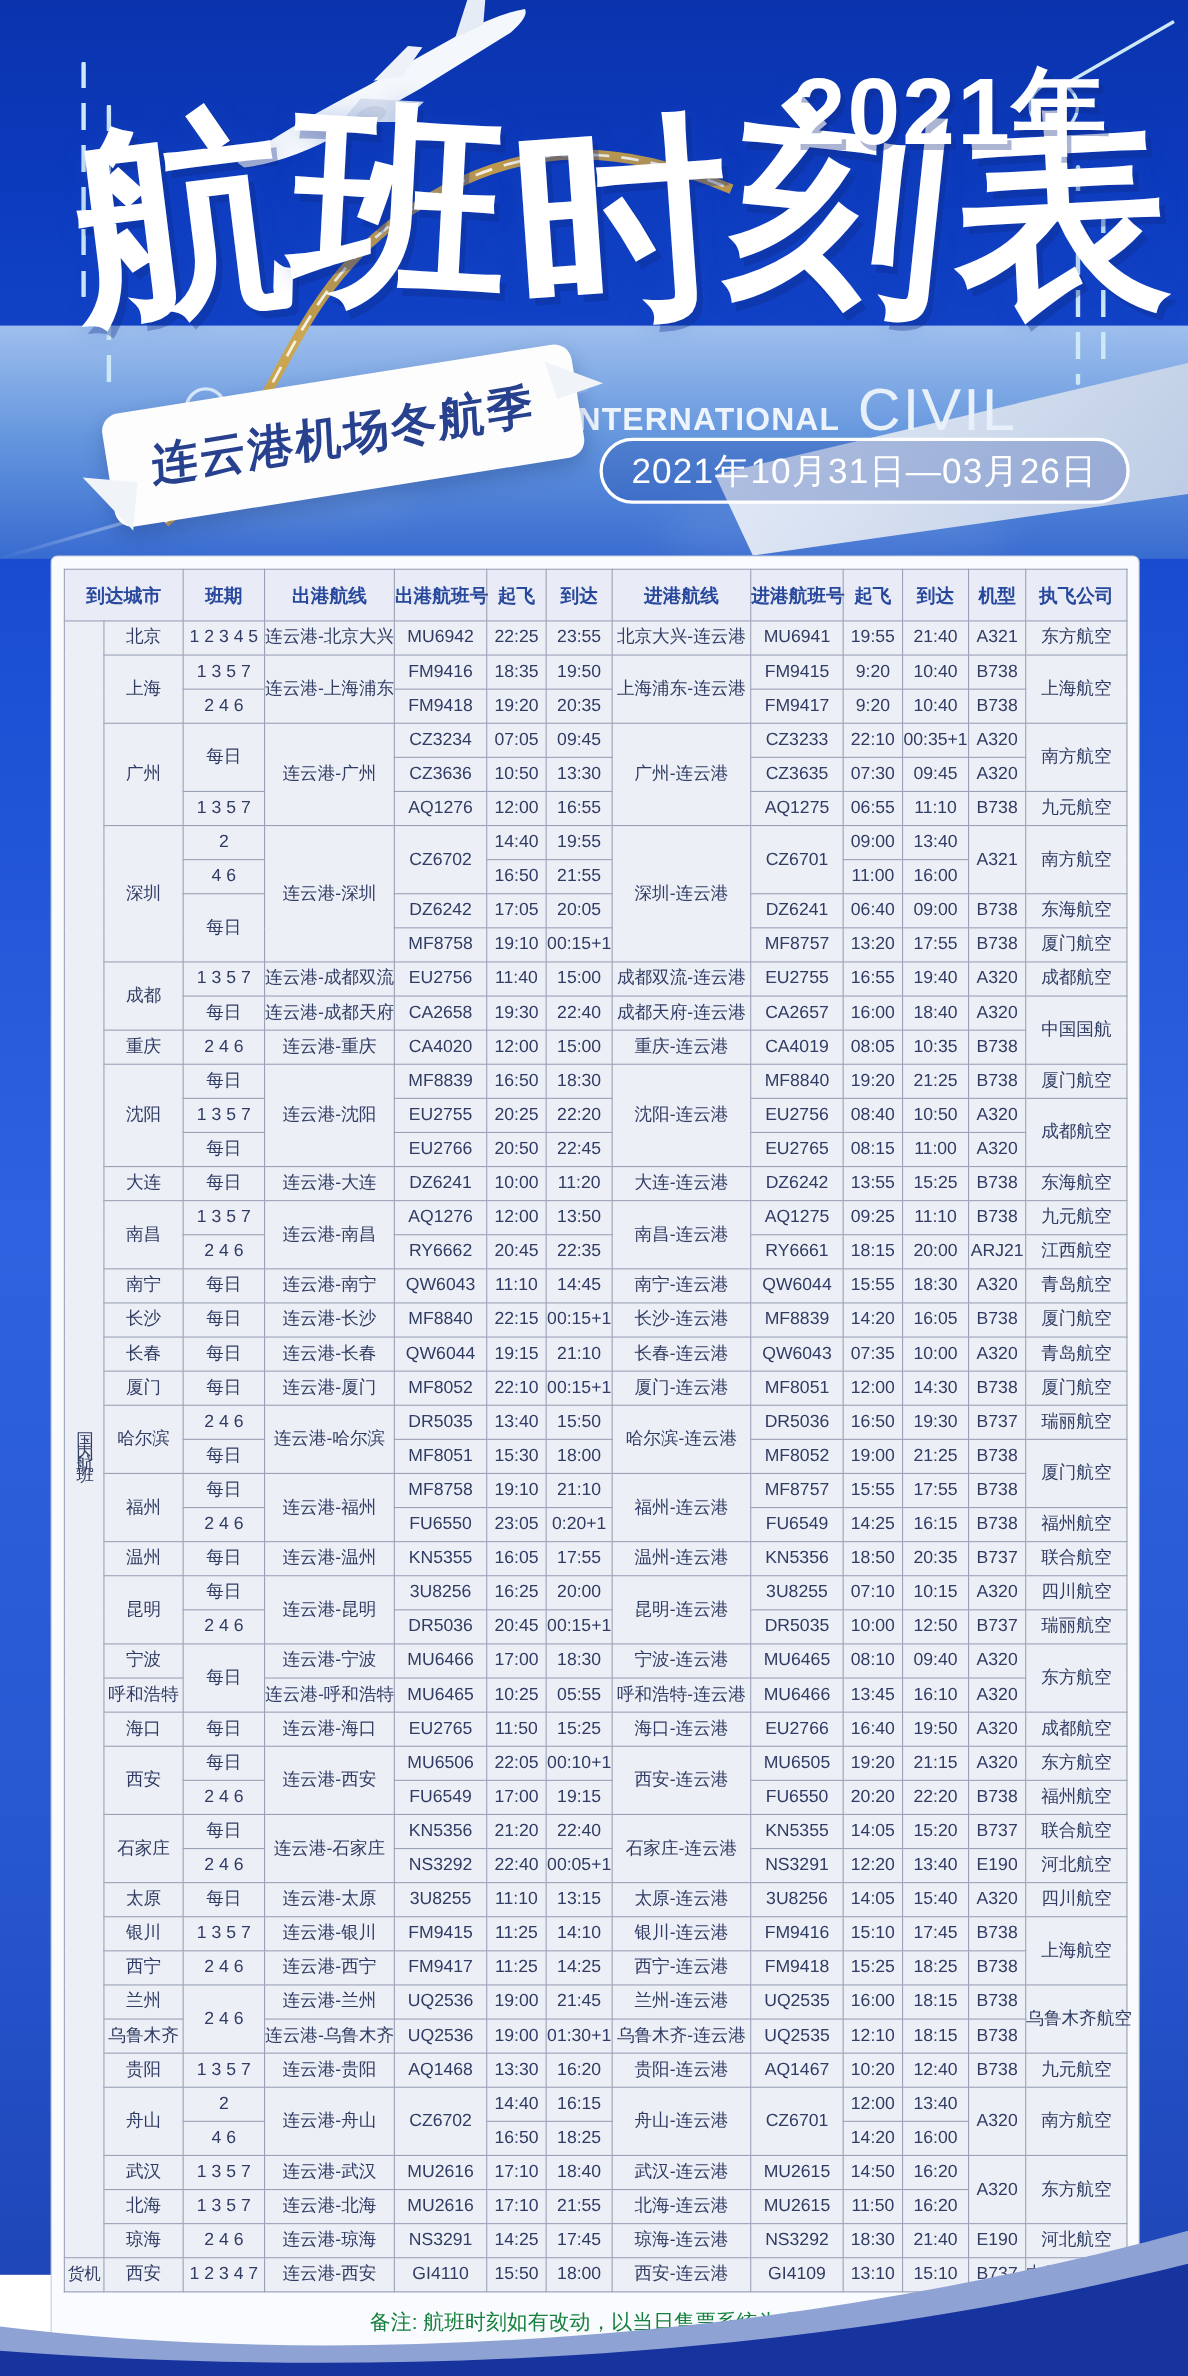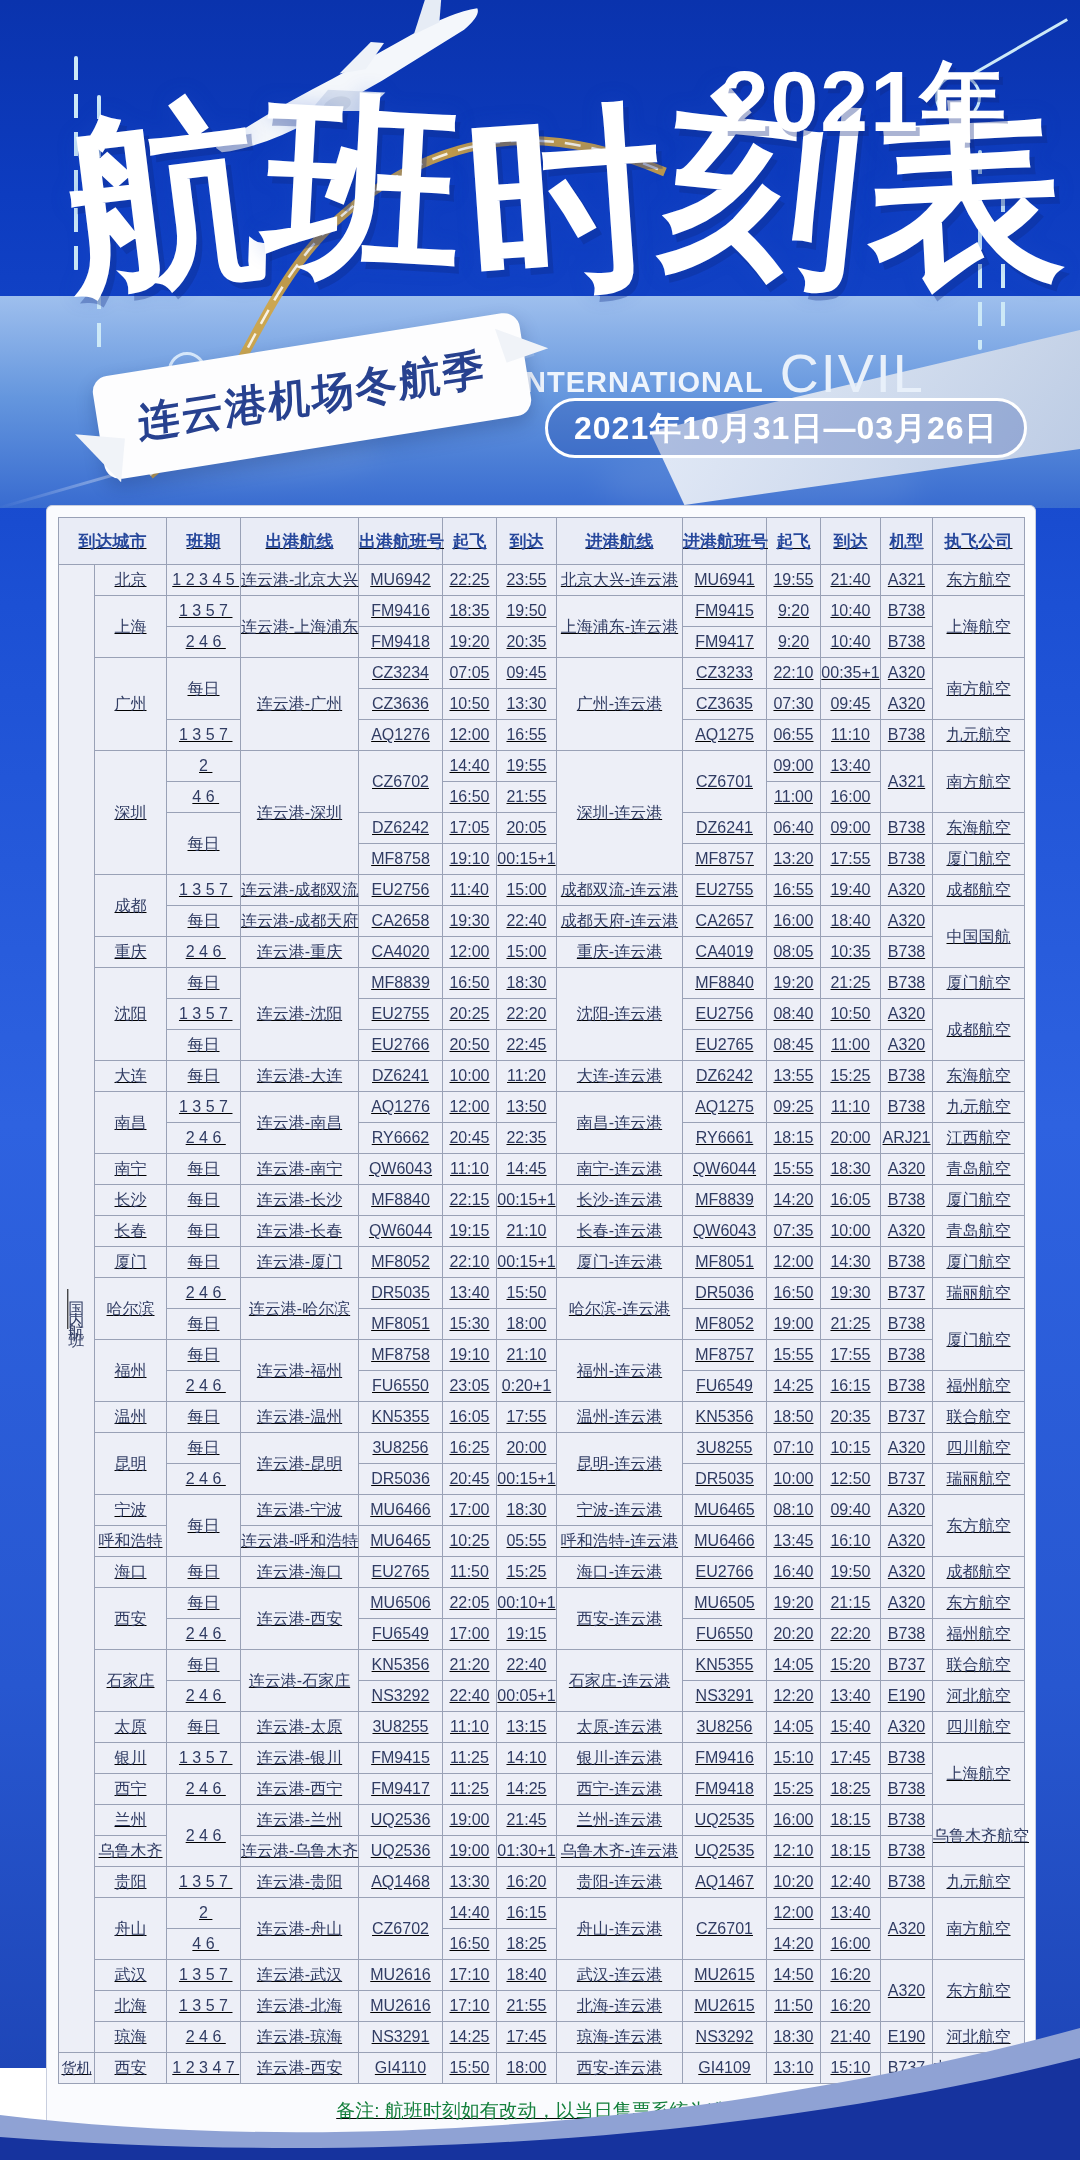--- a/index.html
+++ b/index.html
@@ -36,35 +36,35 @@
     text-shadow:5px 7px 0 rgba(13,40,130,.32),0 0 20px rgba(30,80,200,.25);}
   .title span:nth-child(1){transform:rotate(-7deg) translateY(10px);}
   .title span:nth-child(2){transform:rotate(3deg);}
   .title span:nth-child(3){transform:rotate(-4deg) translateY(12px);}
   .title span:nth-child(4){transform:rotate(6deg);}
   .title span:nth-child(5){transform:rotate(-3deg) translateY(7px);}
   .intl-row{position:absolute;left:516px;top:342px;z-index:4;display:flex;align-items:baseline;gap:16px;}
   .intl{font-size:29px;font-weight:700;color:#eef4fc;letter-spacing:1px;}
   .civil{font-size:54px;font-weight:500;color:#e8f0fa;letter-spacing:2px;}
   .date-pill{position:absolute;left:545px;top:398px;z-index:5;height:54px;line-height:54px;
-    padding:0 26px;border:3px solid #fff;border-radius:30px;font-size:32px;font-weight:700;
+    padding:0 26px;border:3px solid #fff;border-radius:30px;font-size:32px;font-weight:400;
     color:#fff;background:rgba(20,60,160,.25);letter-spacing:1px;}
   .ribbon{position:absolute;left:96px;top:344px;width:432px;height:104px;z-index:5;
     background:#fdfdfe;border-radius:16px;transform:rotate(-9deg);
     display:flex;align-items:center;justify-content:center;
     box-shadow:0 8px 18px rgba(10,30,90,.25);}
   .ribbon::before{content:"";position:absolute;left:-30px;bottom:2px;width:0;height:0;z-index:-1;
     border-left:50px solid transparent;border-top:44px solid #f0f3f8;transform:rotate(14deg);}
   .ribbon::after{content:"";position:absolute;right:-22px;top:10px;width:0;height:0;z-index:-1;
     border-right:44px solid transparent;border-bottom:36px solid #f0f3f8;transform:rotate(-10deg);}
   .ribbon span{font-size:42px;font-weight:900;color:#27418f;letter-spacing:2px;
     transform:skewX(-6deg);white-space:nowrap;}
   
   .panel{position:absolute;left:46px;top:505px;width:990px;z-index:6;background:#fafbfe;
-    border:1px solid #c8cede;border-radius:6px;padding:11px 11px 14px;box-sizing:border-box;text-decoration:underline;}
+    border:1px solid #c8cede;border-radius:6px;padding:11px 11px 14px;box-sizing:border-box;}
   table{border-collapse:collapse;table-layout:fixed;width:966px;}
   th,td{border:1px solid #99a1b6;background:#edeff7;text-align:center;vertical-align:middle;
     padding:0;overflow:visible;white-space:nowrap;}
   th{height:46px;font-size:17px;font-weight:700;color:#27489c;background:#e9ecf6;}
   td{height:30px;font-size:16px;color:#303c63;line-height:1.1;}
   td.sched{letter-spacing:.28em;text-indent:.28em;margin-left:27px;}
   td.side-label{writing-mode:vertical-rl;letter-spacing:10px;font-size:16px;color:#303c63;
     text-align:center;padding:0;}
   td.cargo-label{font-size:15px;}
   .note{margin:14px 2px 0;font-size:19px;color:#15803d;text-align:center;}
@@ -337,21 +337,21 @@
             <td>10:50</td>
             <td>A320</td>
             <td rowspan="2">成都航空</td>
           </tr>
           <tr>
             <td>每日</td>
             <td>EU2766</td>
             <td>20:50</td>
             <td>22:45</td>
             <td>EU2765</td>
-            <td>08:45</td>
+            <td>08:15</td>
             <td>11:00</td>
             <td>A320</td>
           </tr>
           <tr>
             <td>大连</td>
             <td>每日</td>
             <td>连云港-大连</td>
             <td>DZ6241</td>
             <td>10:00</td>
             <td>11:20</td>

